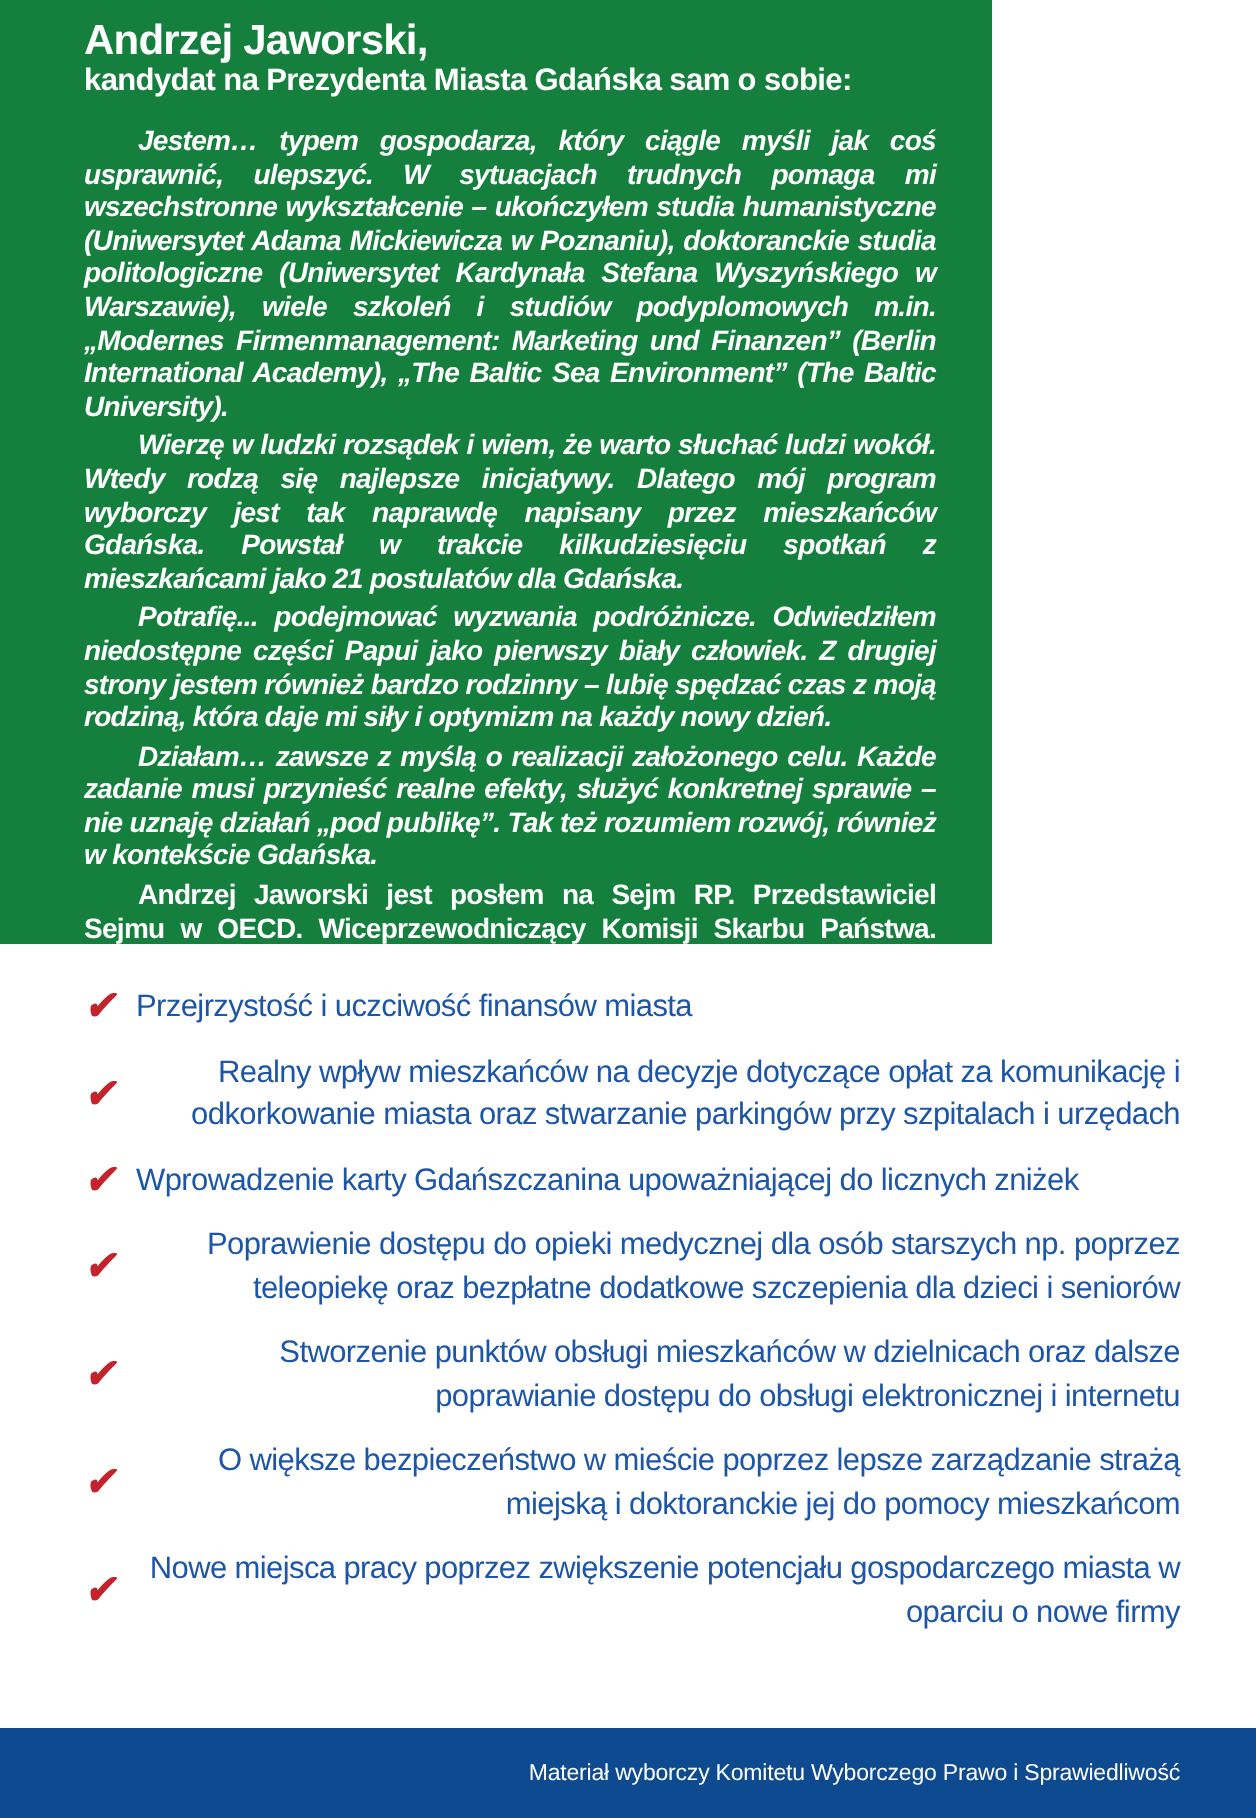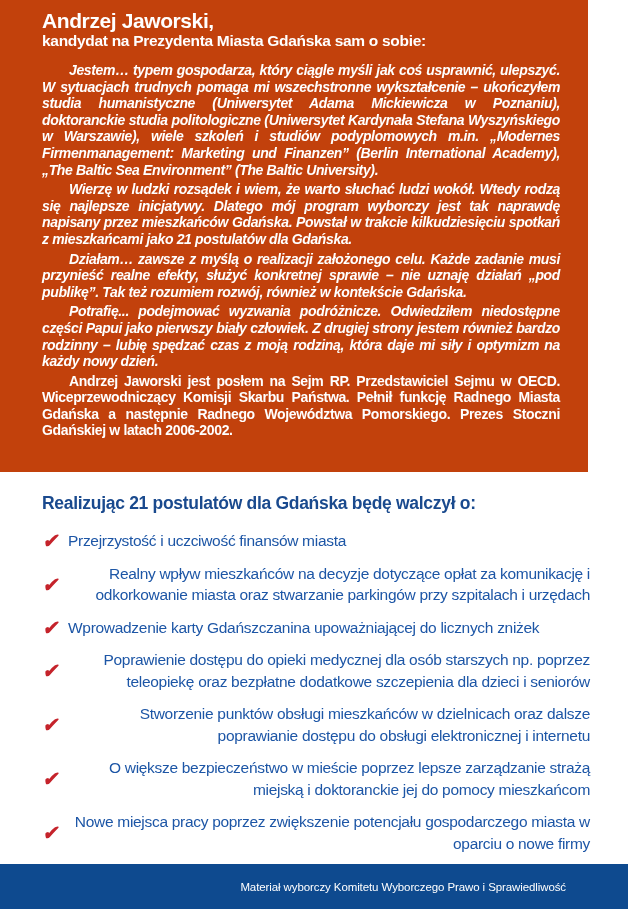--- a/index.html
+++ b/index.html
@@ -9,23 +9,23 @@
     height: 909px;
     margin: 0 auto;
     background: #ffffff;
     overflow: hidden;
     font-family: "Liberation Sans", sans-serif;
   }
 
   
   .top-panel {
     box-sizing: border-box;
-    width: 588px;
+    width: 496px;
     height: 472px;
-    background: #c2410c;
+    background: #15803d;
     color: #ffffff;
     padding: 9px 28px 10px 42px;
     overflow: hidden;
   }
   .candidate-name {
     margin: 0;
     font-size: 21px;
     font-weight: bold;
     letter-spacing: -0.4px;
     line-height: 23px;
@@ -95,47 +95,46 @@
 
   
   .footer-bar {
     box-sizing: border-box;
     width: 628px;
     height: 45px;
     background: #0e4a8f;
     display: flex;
     align-items: center;
     justify-content: flex-end;
-    padding-right: 62px;
+    padding-right: 38px;
   }
   .disclaimer {
     color: #ffffff;
     font-size: 11.5px;
     letter-spacing: -0.1px;
   }
 </style>
 </head>
 <body>
 
 <div class="page">
 
   <section class="top-panel">
     <h1 class="candidate-name">Andrzej Jaworski,</h1>
     <h2 class="candidate-subtitle">kandydat na Prezydenta Miasta Gdańska sam o sobie:</h2>
     <div class="bio">
       <p class="italic">Jestem… typem gospodarza, który ciągle myśli jak coś usprawnić, ulepszyć. W sytuacjach trudnych pomaga mi wszechstronne wykształcenie – ukończyłem studia humanistyczne (Uniwersytet Adama Mickiewicza w Poznaniu), doktoranckie studia politologiczne (Uniwersytet Kardynała Stefana Wyszyńskiego w Warszawie), wiele szkoleń i studiów podyplomowych m.in. „Modernes Firmenmanagement: Marketing und Finanzen” (Berlin International Academy), „The Baltic Sea Environment” (The Baltic University).</p>
       <p class="italic">Wierzę w ludzki rozsądek i wiem, że warto słuchać ludzi wokół. Wtedy rodzą się najlepsze inicjatywy. Dlatego mój program wyborczy jest tak naprawdę napisany przez mieszkańców Gdańska. Powstał w trakcie kilkudziesięciu spotkań z mieszkańcami jako 21 postulatów dla Gdańska.</p>
+      <p class="italic">Potrafię... podejmować wyzwania podróżnicze. Odwiedziłem niedostępne części Papui jako pierwszy biały człowiek. Z drugiej strony jestem również bardzo rodzinny – lubię spędzać czas z moją rodziną, która daje mi siły i optymizm na każdy nowy dzień.</p>
       <p class="italic">Działam… zawsze z myślą o realizacji założonego celu. Każde zadanie musi przynieść realne efekty, służyć konkretnej sprawie – nie uznaję działań „pod publikę”. Tak też rozumiem rozwój, również w kontekście Gdańska.</p>
-      <p class="italic">Potrafię... podejmować wyzwania podróżnicze. Odwiedziłem niedostępne części Papui jako pierwszy biały człowiek. Z drugiej strony jestem również bardzo rodzinny – lubię spędzać czas z moją rodziną, która daje mi siły i optymizm na każdy nowy dzień.</p>
       <p>Andrzej Jaworski jest posłem na Sejm RP. Przedstawiciel Sejmu w OECD. Wiceprzewodniczący Komisji Skarbu Państwa. Pełnił funkcję Radnego Miasta Gdańska a następnie Radnego Województwa Pomorskiego. Prezes Stoczni Gdańskiej w latach 2006-2002.</p>
     </div>
   </section>
 
   <section class="program-section">
-    <h3 class="program-heading">Realizując 21 postulatów dla Gdańska będę walczył o:</h3>
     <ul class="program-list">
       <li class="program-item">
         <span class="check">✔</span>
         <span class="item-text">Przejrzystość i uczciwość finansów miasta</span>
       </li>
       <li class="program-item">
         <span class="check">✔</span>
         <span class="item-text">Realny wpływ mieszkańców na decyzje dotyczące opłat za komunikację i odkorkowanie miasta oraz stwarzanie parkingów przy szpitalach i urzędach</span>
       </li>
       <li class="program-item">

